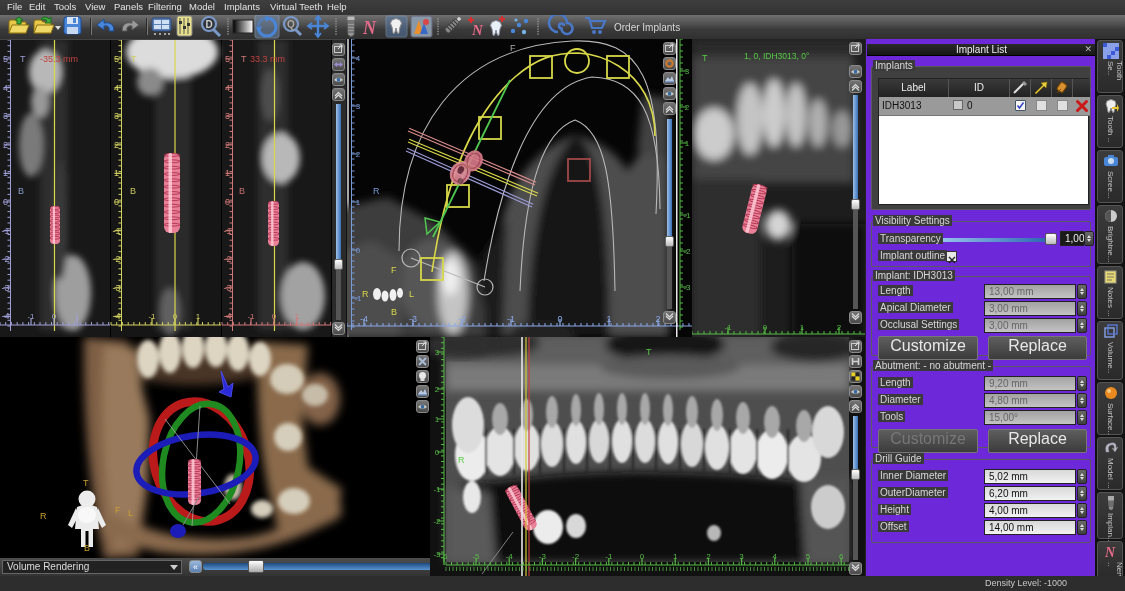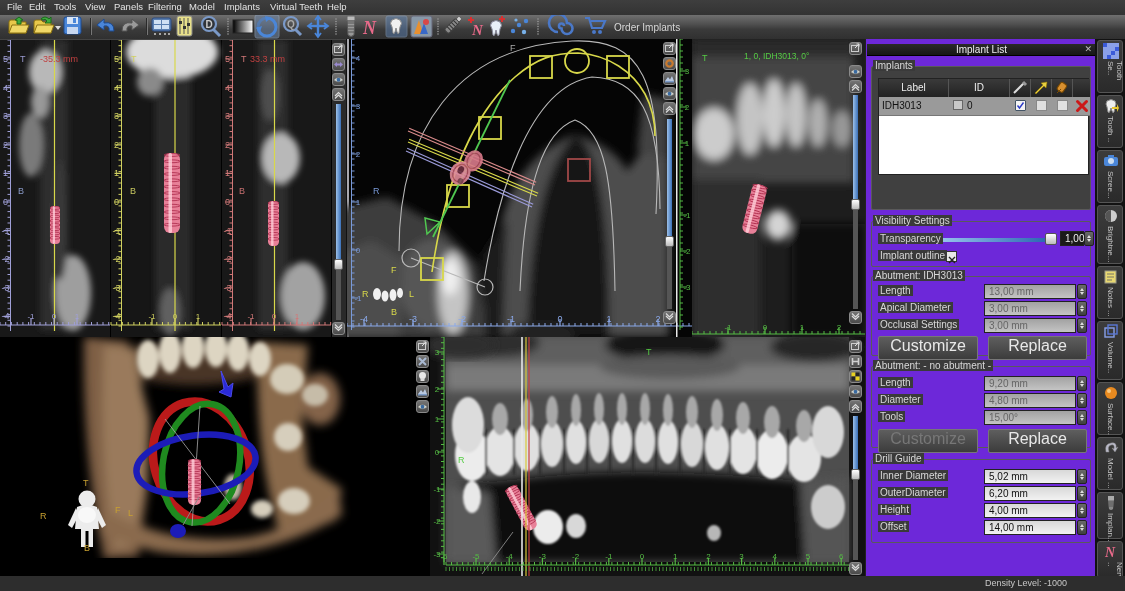--- a/index.html
+++ b/index.html
@@ -678,20 +678,27 @@
           <path d="M2 9 L5 5 L7 7.5 L9 4 L11 9 Z" fill="#b8c8e0"></path>
           <rect x="2" y="9" width="9" height="1.5" fill="#7a9ac8"></rect>
         </svg>
       </div>
       <div class="btn" style="left:416px;top:63px">
         <svg width="13" height="13" style="position:absolute;left:-1px;top:-1px">
           <path d="M2 7 Q6.5 2.5 11 7 Q6.5 10.5 2 7 Z" fill="#f0f0e0" stroke="#888" stroke-width="0.6"></path>
           <circle cx="6.5" cy="6.8" r="2" fill="#3a6aa0"></circle>
         </svg>
       </div>
+      <div class="abs" style="left:0;top:221px;width:452px;height:18px;background:linear-gradient(#4c4c4c,#333)">
+        <div class="abs" style="left:2px;top:2px;width:180px;height:14px;background:#222;border:1px solid #666;color:#ddd;font-size:10px;padding:0 4px">Volume Rendering<span style="position:absolute;right:3px;top:4px;border-left:4px solid transparent;border-right:4px solid transparent;border-top:5px solid #ccc"></span></div>
+        <div class="btn" style="left:189px;top:2px;background:linear-gradient(#9ab8dc,#5a82b4);color:#fff;font-size:9px;text-align:center;line-height:12px">«</div>
+        <div class="abs" style="left:203px;top:5px;width:232px;height:7px;background:linear-gradient(#1c4a80,#5a94d0);border-radius:3px"></div>
+        <div class="abs" style="left:248px;top:2px;width:16px;height:13px;background:linear-gradient(#fff,#aaa);border:1px solid #555;border-radius:2px"></div>
+        <div class="btn" style="left:437px;top:2px;background:linear-gradient(#9ab8dc,#5a82b4);color:#fff;font-size:9px;text-align:center;line-height:12px">»</div>
+      </div>
     </div>
     <div id="pano" class="vp" style="left:430px;top:337px;width:435px;height:239px;background:#111">
       <svg width="435" height="239" style="position:absolute">
         <defs>
           <filter id="pb">
             <feGaussianBlur stdDeviation="4"></feGaussianBlur>
           </filter>
           <filter id="pb2">
             <feGaussianBlur stdDeviation="1.3"></feGaussianBlur>
           </filter>
@@ -849,21 +856,21 @@
       <div class="btn" style="left:419px;top:225px">
         <svg width="13" height="13" style="position:absolute;left:-1px;top:-1px">
           <path d="M3 5 L6.5 8.5 L10 5 M3 2.5 L6.5 6 L10 2.5" fill="none" stroke="#ddd" stroke-width="1.2"></path>
         </svg>
       </div>
     </div>
     <div id="rpanel" class="abs" style="left:865px;top:39px;width:230px;height:537px;background:#6d28d9;border-left:1px solid #222">
       <div class="abs" style="left:1px;top:5px;width:229px;height:12px;background:linear-gradient(#2a2a2a,#161616);color:#eee;font-size:10px;text-align:center;border-bottom:1px solid #000">Implant List<span style="position:absolute;right:4px;top:0px;font-size:9px;color:#bbb">✕</span></div>
       <div class="glab" style="left:7px;top:21px">Implants</div>
       <div class="grp" style="left:5px;top:27px;width:220px;height:144px;background:#404040"></div>
-      <div class="abs" style="left:12px;top:39px;width:211px;height:97px;background:#fff;border:1px solid #222">
+      <div class="abs" style="left:12px;top:39px;width:211px;height:127px;background:#fff;border:1px solid #222">
         <div class="abs" style="left:0;top:0;width:211px;height:18px;background:linear-gradient(#3a3a3a,#222)"></div>
         <div class="abs" style="left:0;top:0;width:70px;height:18px;border-right:1px solid #555;color:#eee;font-size:10px;text-align:center;padding-top:3px">Label</div>
         <div class="abs" style="left:70px;top:0;width:61px;height:18px;border-right:1px solid #555;color:#eee;font-size:10px;text-align:center;padding-top:3px">ID</div>
         <div class="abs" style="left:131px;top:0;width:21px;height:18px;border-right:1px solid #555"><svg width="20" height="18">
             <line x1="4" y1="14" x2="14" y2="4" stroke="#ddd" stroke-width="2"></line>
             <line x1="13" y1="3" x2="16" y2="6" stroke="#999" stroke-width="3"></line>
           </svg></div>
         <div class="abs" style="left:152px;top:0;width:21px;height:18px;border-right:1px solid #555"><svg width="20" height="18">
             <path d="M4 14 L12 6 L10 4 L16 3 L15 9 L13 7 L5 15 Z" fill="#e8d040" stroke="#a08000" stroke-width="0.5"></path>
           </svg></div>
@@ -890,21 +897,21 @@
       <div class="grp" style="left:5px;top:182px;width:220px;height:46px"></div>
       <div class="glab" style="left:12px;top:194px">Transparency</div>
       <div class="abs" style="left:70px;top:199px;width:112px;height:4px;background:linear-gradient(90deg,#9cc8f0,#2a66b0);border-radius:2px"></div>
       <div class="abs" style="left:179px;top:194px;width:12px;height:12px;background:linear-gradient(#fff,#bbb);border:1px solid #555;border-radius:2px"></div>
       <div class="rfield" style="left:194px;top:192px;width:24px;background:#1a1a1a;color:#eee;text-align:right">1,00</div>
       <div class="spin" style="left:218px;top:192px"></div>
       <div class="glab" style="left:12px;top:211px">Implant outline</div>
       <div class="abs" style="left:80px;top:212px;width:11px;height:11px;background:#e8e8e8;border:1px solid #333"><svg width="11" height="11">
           <path d="M2 2 L8 8 M8 2 L2 8" stroke="#222" stroke-width="1.4"></path>
         </svg></div>
-      <div class="glab" style="left:7px;top:231px">Abutment: IDH3013</div>
+      <div class="glab" style="left:7px;top:231px">Implant: IDH3013</div>
       <div class="grp" style="left:5px;top:237px;width:220px;height:80px"></div>
       <div class="glab" style="left:12px;top:246px">Length</div>
       <div class="rfield" style="left:118px;top:245px;width:92px;background:linear-gradient(#a2a2a2,#c4c4c4);color:#666">13,00 mm</div>
       <div class="spin" style="left:211px;top:245px"></div>
       <div class="glab" style="left:12px;top:263px">Apical Diameter</div>
       <div class="rfield" style="left:118px;top:262px;width:92px;background:linear-gradient(#a2a2a2,#c4c4c4);color:#666">3,00 mm</div>
       <div class="spin" style="left:211px;top:262px"></div>
       <div class="glab" style="left:12px;top:280px">Occlusal Settings</div>
       <div class="rfield" style="left:118px;top:279px;width:92px;background:linear-gradient(#a2a2a2,#c4c4c4);color:#666">3,00 mm</div>
       <div class="spin" style="left:211px;top:279px"></div>

